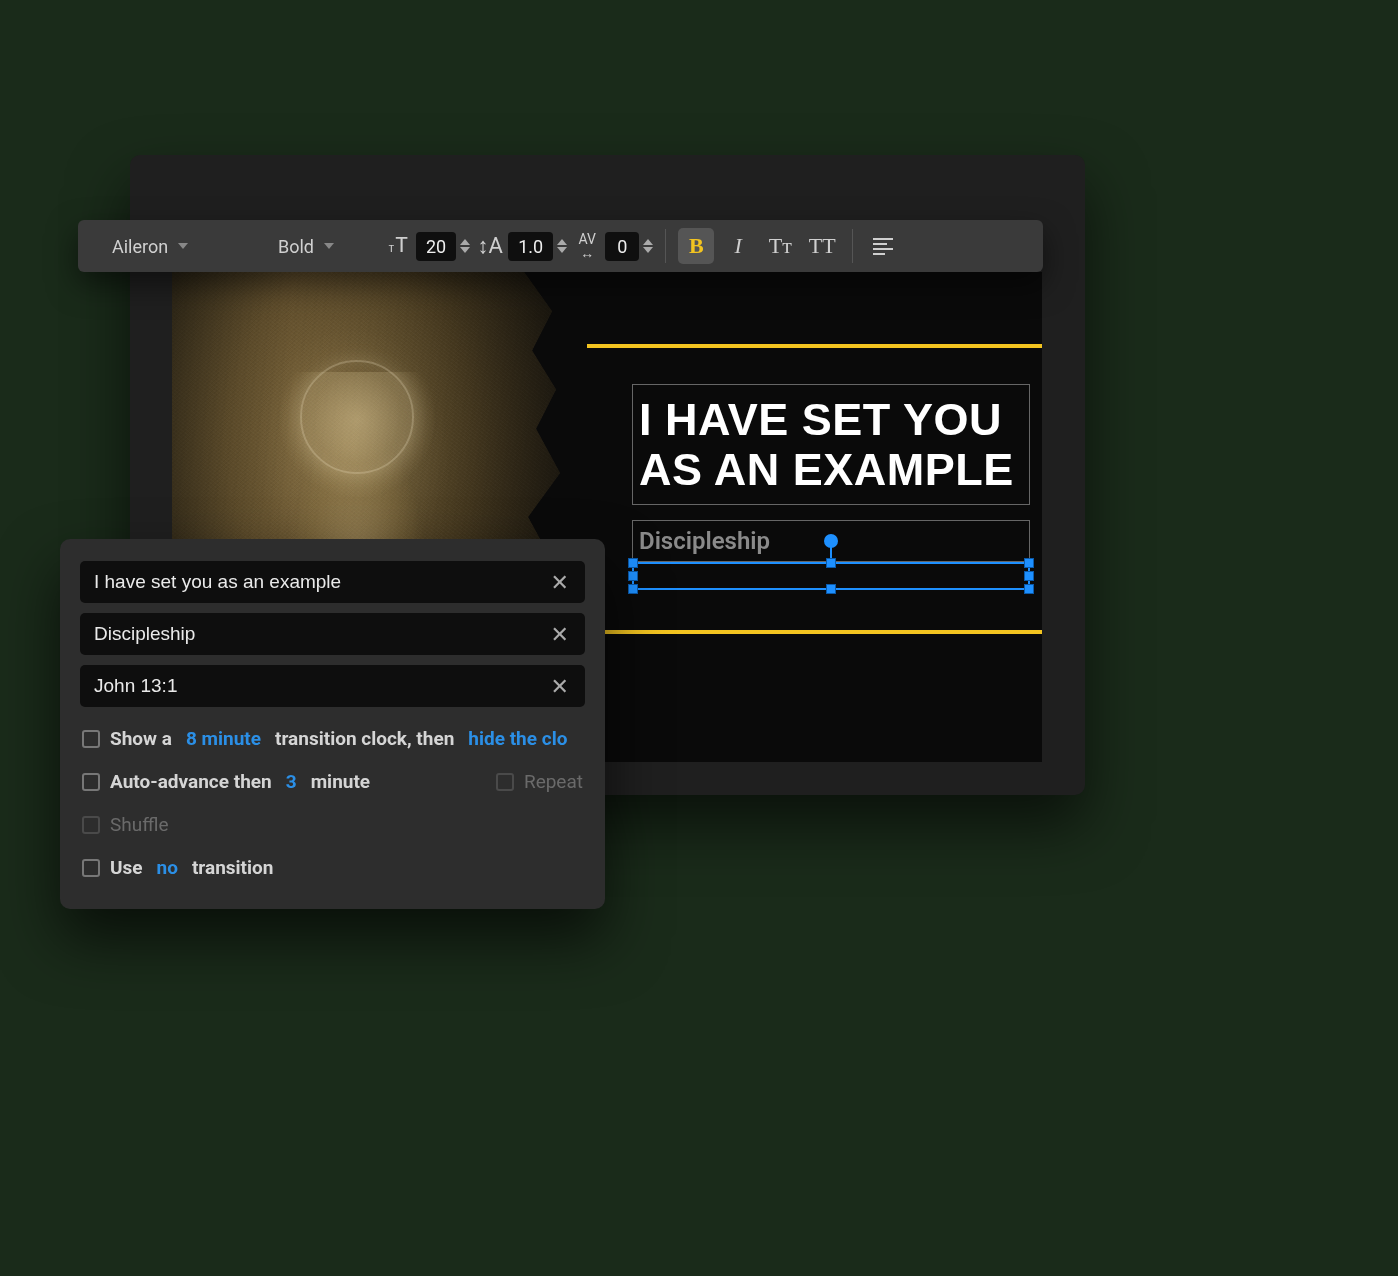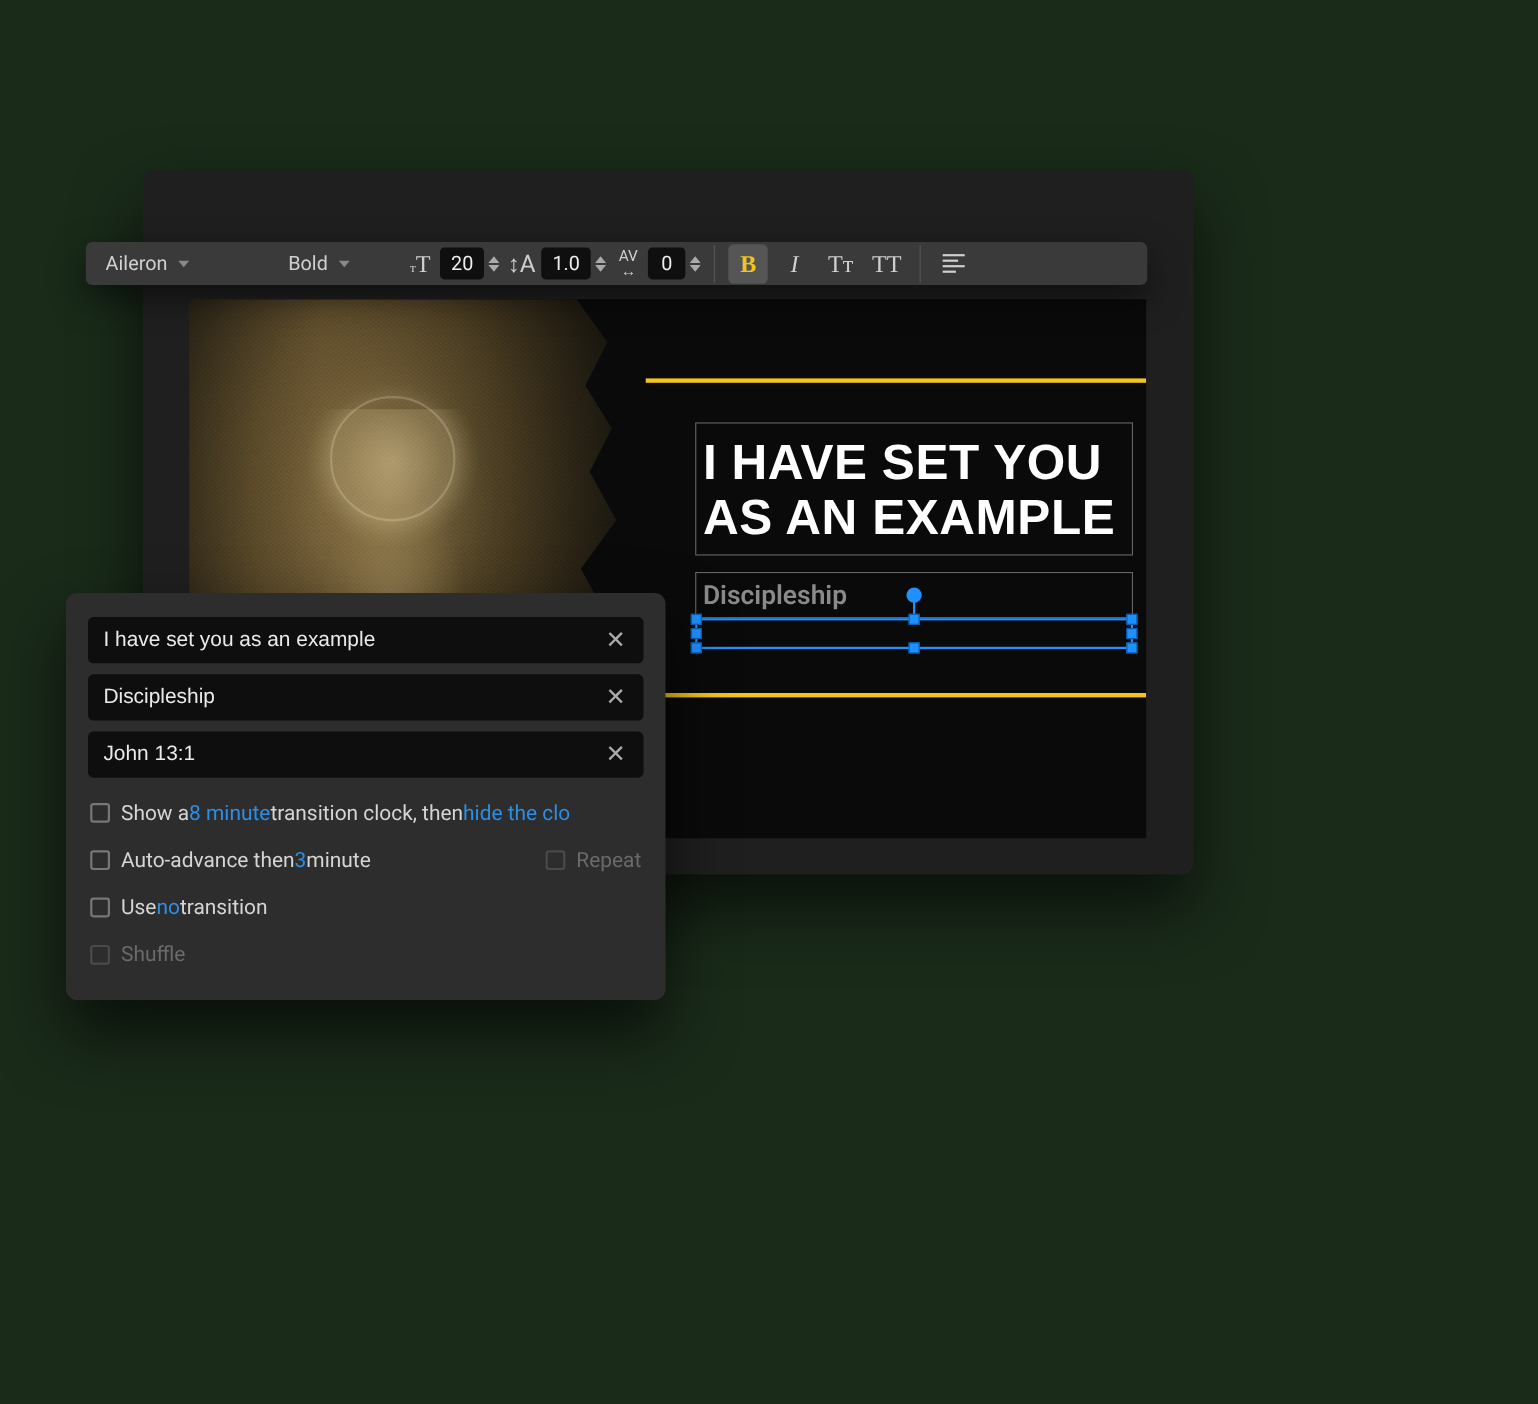--- a/index.html
+++ b/index.html
@@ -23,26 +23,26 @@
     border-radius: 10px;
     box-shadow: 0 30px 60px rgba(0,0,0,0.6);
   }
 
   
   .toolbar {
     position: absolute;
     left: 78px;
     top: 220px;
     width: 965px;
-    height: 39px;
+    height: 52px;
     background: #3a3a3a;
     border-radius: 6px;
     display: flex;
     align-items: center;
-    padding: 0 8px;
+    padding: 0 24px;
     gap: 6px;
     box-shadow: 0 12px 30px rgba(0,0,0,0.5);
     z-index: 20;
   }
   .dropdown {
     display: flex;
     align-items: center;
     gap: 10px;
     padding: 0 10px;
     height: 36px;
@@ -293,40 +293,40 @@
     width: 18px;
     height: 18px;
     border: 2px solid #777;
     border-radius: 3px;
     flex-shrink: 0;
     cursor: pointer;
   }
   .chk.disabled { border-color: #4a4a4a; }
   .opt-row .link { color: #2b8fe6; cursor: pointer; }
   .opt-row.disabled { color: #6a6a6a; }
-  .inline-gap { display:inline-flex; gap:0; align-items:baseline; flex-wrap:nowrap;}
+  .inline-gap { display:inline-flex; gap:14px; align-items:baseline; flex-wrap:nowrap;font-weight:bold;}
   .trail { margin-left: auto; display:flex; align-items:center; gap:10px; }
 </style>
 </head>
 <body>
 
 <div class="back-card"></div>
 
 <div class="toolbar">
   <div class="dropdown" style="width:160px">
     <span>Aileron</span>
     <span class="caret"></span>
   </div>
   <div class="dropdown" style="width:110px">
     <span>Bold</span>
     <span class="caret"></span>
   </div>
 
   <div class="num-group">
-    <span class="tool-icon" style="font-family:Liberation Serif, serif"><span style="font-size:12px">ᴛ</span>T</span>
+    <span class="tool-icon" style="font-family:Liberation Mono, monospace"><span style="font-size:12px">ᴛ</span>T</span>
     <span class="num-input">20</span>
     <div class="stepper">
         <span class="up"></span>
         <span class="down"></span>
       </div>
   </div>
 
   <div class="num-group">
     <span class="tool-icon">↕A</span>
     <span class="num-input">1.0</span>
@@ -429,26 +429,26 @@
       <span>Auto-advance then</span>
       <span class="link">3</span>
       <span>minute</span>
     </span>
     <span class="trail disabled">
       <span class="chk disabled"></span>
       <span style="color:#6a6a6a">Repeat</span>
     </span>
   </div>
 
+  <div class="opt-row disabled">
+    <div class="chk disabled"></div>
+    <span>Shuffle</span>
+  </div>
+
   <div class="opt-row">
     <div class="chk"></div>
     <span class="inline-gap">
       <span>Use</span>
       <span class="link">no</span>
       <span>transition</span>
     </span>
   </div>
-
-  <div class="opt-row disabled">
-    <div class="chk disabled"></div>
-    <span>Shuffle</span>
-  </div>
 </div>
 
 </body></html>

